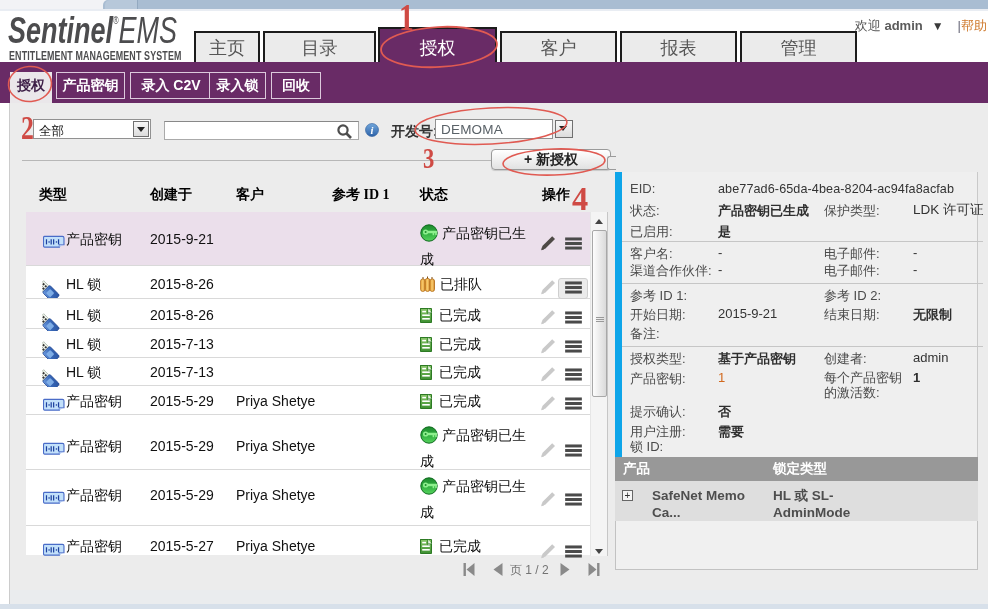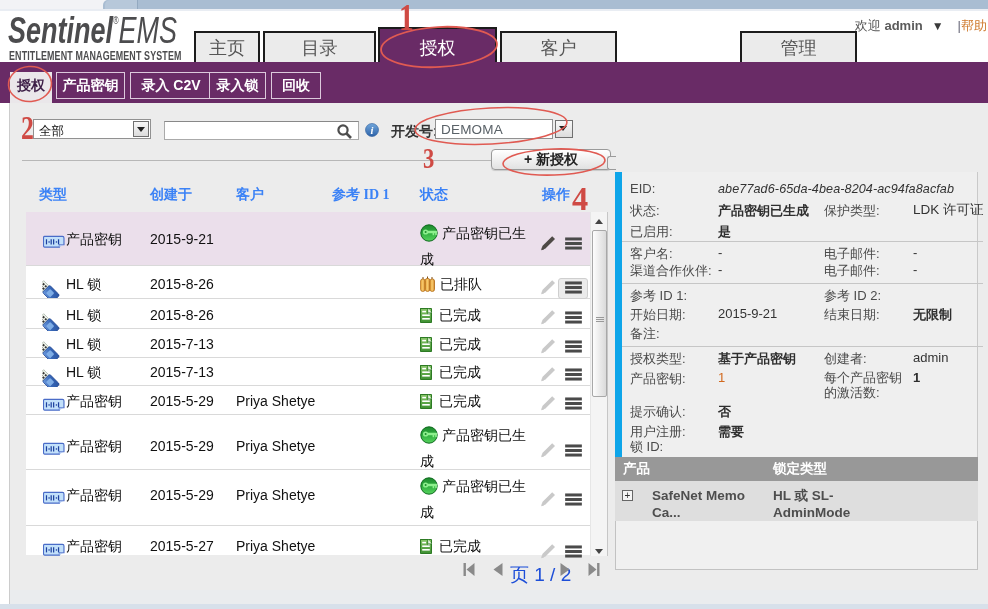--- a/index.html
+++ b/index.html
@@ -47,21 +47,21 @@
 .dbtn { position:absolute; background:linear-gradient(#f8f8f8,#dcdcdc); border:1px solid #707070; }
 .dbtn:after { content:""; position:absolute; left:3px; top:5px; border-left:4px solid transparent; border-right:4px solid transparent; border-top:5px solid #222; }
 #num2 { left:21px; top:110px; font-size:33px; }
 #num1 { left:399px; top:-5px; font-size:38px; }
 #num3 { left:423px; top:142px; font-size:29px; }
 #num4 { left:572px; top:180px; font-size:34px; transform:scaleX(0.95); }
 #searchbox { left:164px; top:121px; width:195px; height:19px; background:#fff; border:1px solid #aaa; border-top-color:#888; }
 #devlabel { left:391px; top:123px; font-size:14px; font-weight:bold; color:#333; }
 
 
-#thead { left:26px; top:186px; width:566px; height:26px; font-size:14px; font-weight:bold; color:#3b82f6; }
+#thead { left:26px; top:186px; width:566px; height:26px; font-size:14px; font-weight:bold; color:#000000; }
 #tbl { left:26px; top:212px; width:564px; height:343px; background:#fff; }
 .row { position:absolute; left:0; width:564px; border-bottom:1px solid #d9d9d9; }
 .row.sel { background:#ebdfeb; }
 .cell { position:absolute; font-size:14px; color:#111; }
 .st { position:absolute; left:394px; top:0; width:116px; font-size:14px; color:#111; }
 
 
 #sbar { left:590px; top:212px; width:18px; height:344px; background:#f4f4f4; border-left:1px solid #e6e6e6; border-right:1px solid #c6c6c6; }
 #sthumb { position:absolute; left:1px; top:18px; width:15px; height:167px; background:linear-gradient(90deg,#fdfdfd,#dadada); border:1px solid #a8a8a8; border-radius:2px; }
 
@@ -94,20 +94,21 @@
   </div>
 
   <div class="abs" id="header">
     <div id="logo"><span class="s1">Sentinel</span><span class="reg">®</span><span class="s2">EMS</span></div>
     <div id="logosub">ENTITLEMENT MANAGEMENT SYSTEM</div>
     <div id="welcome">欢迎 <span class="adm">admin</span><span class="arr">▼</span><span class="sep">|</span><span class="help">帮助</span></div>
     <div class="navtab" style="left:194px; width:66px;">主页</div>
     <div class="navtab" style="left:263px; width:113px;">目录</div>
     <div class="navtab sel" style="left:378px; width:119px;">授权</div>
     <div class="navtab" style="left:500px; width:117px;">客户</div>
+    <div class="navtab" style="left:620px; width:117px;">报表</div>
     <div class="navtab" style="left:740px; width:117px;">管理</div>
   </div>
 
   <div class="abs" id="pbar">
     <div class="stab active" style="left:10px; width:42px;">授权</div>
     <div class="stab" style="left:56px; width:69px;">产品密钥</div>
     <div class="stab" style="left:130px; width:82px;">录入 C2V</div>
     <div class="stab" style="left:209px; width:57px;">录入锁</div>
     <div class="stab" style="left:271px; width:50px;">回收</div>
   </div>
@@ -404,35 +405,35 @@
   </div>
 
   <div class="abs" id="pager">
     <svg style="position:absolute; left:8px; top:2px;" width="12" height="13" viewBox="0 0 12 13" fill="#8a8a8a">
         <rect x="0.5" y="0" width="2.4" height="13"></rect>
         <path d="M11.5 0 L11.5 13 L3.5 6.5 Z"></path>
       </svg>
     <svg style="position:absolute; left:38px; top:2px;" width="10" height="13" viewBox="0 0 10 13" fill="#8a8a8a">
         <path d="M9.5 0 L9.5 13 L0.5 6.5 Z"></path>
       </svg>
-    <div style="position:absolute; left:55px; top:1px; font-size:19px; color:#1d4ed8;">页 1 / 2</div>
+    <div style="position:absolute; left:55px; top:1px; font-size:12px; color:#737373;">页 1 / 2</div>
     <svg style="position:absolute; left:105px; top:2px;" width="10" height="13" viewBox="0 0 10 13" fill="#8a8a8a">
         <path d="M0.5 0 L0.5 13 L9.5 6.5 Z"></path>
       </svg>
     <svg style="position:absolute; left:133px; top:2px;" width="12" height="13" viewBox="0 0 12 13" fill="#8a8a8a">
         <path d="M0.5 0 L0.5 13 L8.5 6.5 Z"></path>
         <rect x="9.1" y="0" width="2.4" height="13"></rect>
       </svg>
   </div>
 
   <div class="abs" style="left:607px; top:156px; width:9px; height:14px; background:#ebebeb; border:1px solid #9a9a9a; border-right:none; border-radius:3px 0 0 3px;"></div>
   <div class="abs" id="rpanel">
     <div id="rpbody">
       <div class="lbl" style="left:8px; top:9px;">EID:</div>
-      <div class="val" style="left:96px; top:10px; font-size:12.6px; letter-spacing:0.1px;font-style:italic;">abe77ad6-65da-4bea-8204-ac94fa8acfab</div>
+      <div class="val" style="left:96px; top:10px; font-size:12.6px; letter-spacing:0.1px;">abe77ad6-65da-4bea-8204-ac94fa8acfab</div>
       <div class="lbl" style="left:8px; top:30px;">状态:</div>
       <div class="val b" style="left:96px; top:30px;">产品密钥已生成</div>
       <div class="lbl" style="left:202px; top:30px;">保护类型:</div>
       <div class="val" style="left:291px; top:29px; font-size:13.5px;">LDK 许可证</div>
       <div class="lbl" style="left:8px; top:51px;">已启用:</div>
       <div class="val b" style="left:96px; top:51px;">是</div>
       <div class="rsep" style="top:69px;"></div>
       <div class="lbl" style="left:8px; top:73px;">客户名:</div>
       <div class="val" style="left:96px; top:73px;">-</div>
       <div class="lbl" style="left:202px; top:73px;">电子邮件:</div>

